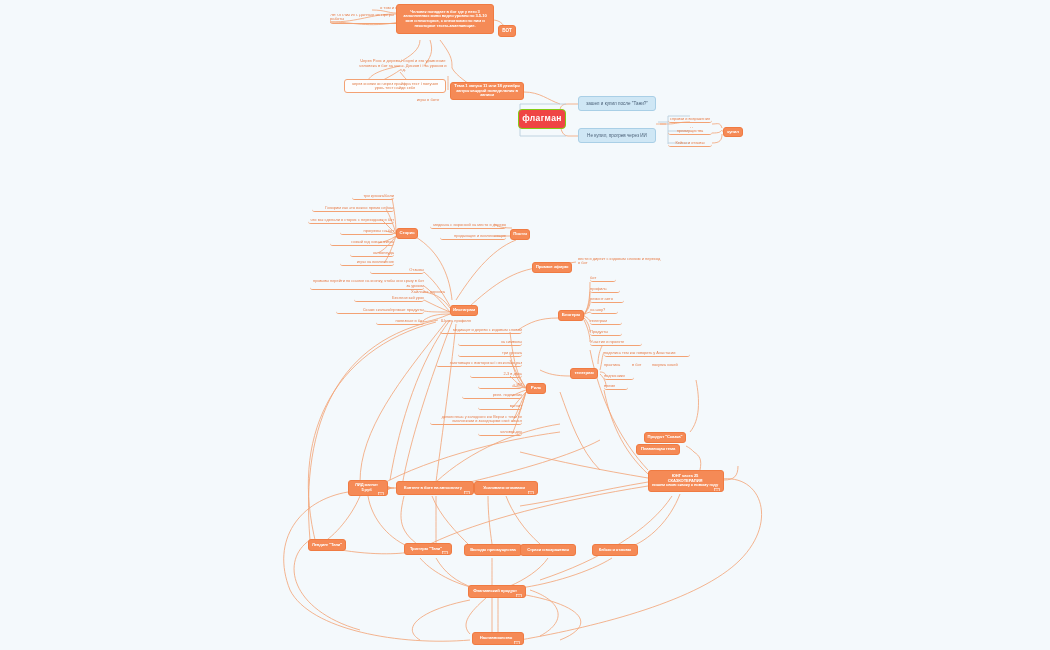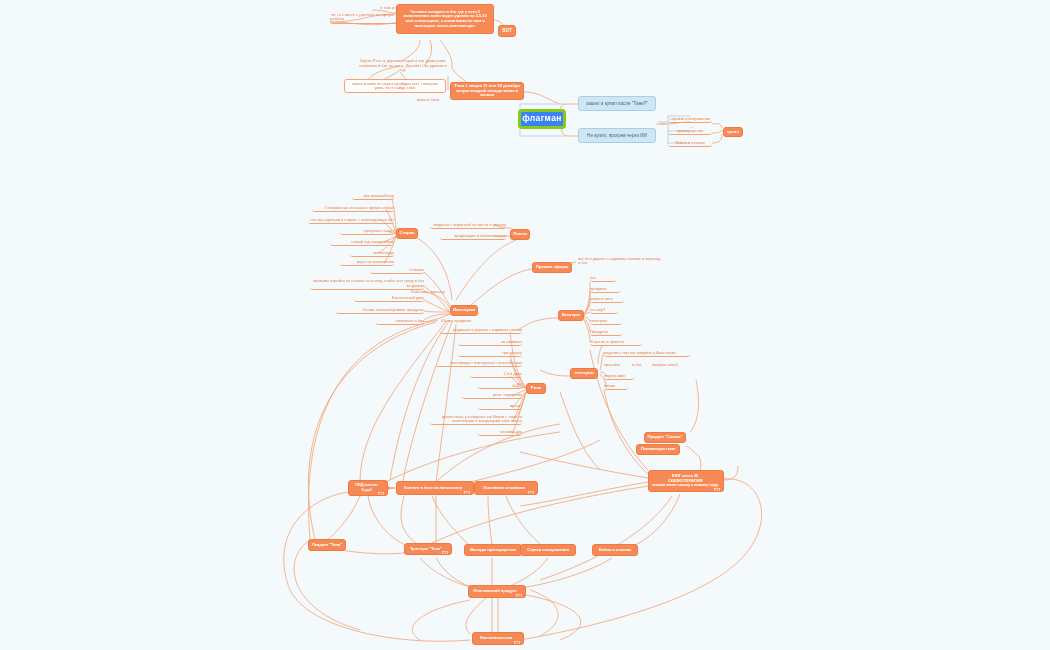--- a/index.html
+++ b/index.html
@@ -67,23 +67,23 @@
   }
   
   .n-blue{
     background:#cfe7f5;
     color:#4a6077;
     border:1px solid #a9cfe6;
     font-weight:normal;
   }
   
   .n-dark{
-    background:#3b82f6;
+    background:#ef4444;
     color:#ffffff;
-    border:3px solid #84cc16;
+    border:1px solid #84cc16;
     font-weight:bold;
     border-radius:4px;
     letter-spacing:0.4px;
   }
   .badge{
     position:absolute;right:3px;bottom:2px;
     width:6px;height:6px;
     opacity:.85;
   }
   .badge svg{display:block;}

